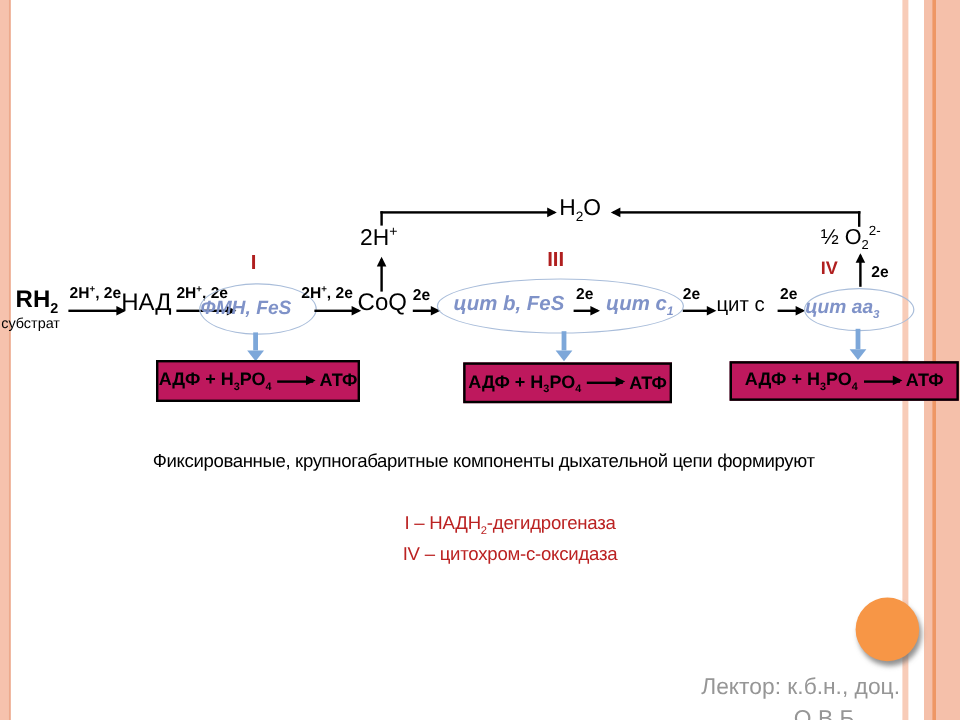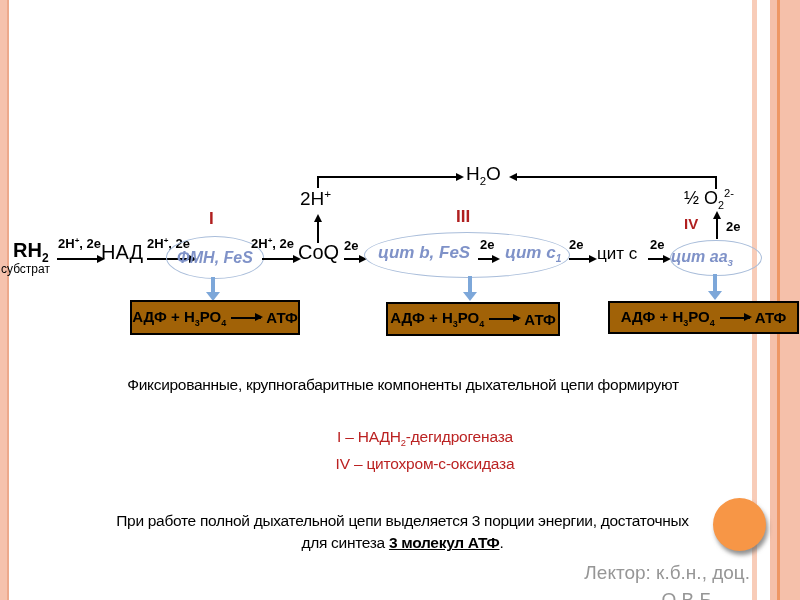--- a/index.html
+++ b/index.html
@@ -33,21 +33,21 @@
   .varrow::after{content:"";position:absolute;top:-2px;left:-5px;
     border-bottom:8px solid #000;border-left:4px solid transparent;border-right:4px solid transparent;}
   .barrow{position:absolute;width:0;border-left:4px solid #7da7d9;z-index:2;}
   .barrow::after{content:"";position:absolute;bottom:-9px;left:-9px;
     border-top:9px solid #7da7d9;border-left:7px solid transparent;border-right:7px solid transparent;}
   .inline-arrow{display:inline-block;position:relative;width:30px;height:2px;background:#000;
     margin:0 5px;vertical-align:middle;}
   .inline-arrow::after{content:"";position:absolute;right:-2px;top:-4px;
     border-left:8px solid #000;border-top:4px solid transparent;border-bottom:4px solid transparent;}
   
-  .atp-box{position:absolute;border:2.5px solid #000;background:#a16207;display:flex;
+  .atp-box{position:absolute;border:2.5px solid #000;background:#be185d;display:flex;
     align-items:center;justify-content:center;font-weight:bold;font-size:15px;z-index:3;white-space:nowrap;}
   
   .para{position:absolute;text-align:center;font-size:15.5px;letter-spacing:-.3px;
         line-height:1.45;z-index:2;}
   .redlist{position:absolute;text-align:center;color:#bb2222;font-size:15.5px;
         letter-spacing:-.2px;line-height:1.62;z-index:2;}
   .u-bold{font-weight:bold;text-decoration:underline;}
   .circle{position:absolute;border-radius:50%;z-index:1;}
   .lecturer{position:absolute;text-align:right;font-size:19px;color:#969696;z-index:2;white-space:nowrap;}
 </style>
@@ -67,21 +67,21 @@
   <div class="node small-label" style="left:1px;top:262px;">субстрат</div>
 
   <div class="harrow" style="left:57px;top:258px;width:46px;"></div>
   <div class="alabel" style="left:58px;top:236px;">2H<sup>+</sup>, 2е</div>
   <div class="node chem" style="left:101px;top:241px;">НАД</div>
 
   <div class="harrow" style="left:147px;top:258px;width:48px;"></div>
   <div class="alabel" style="left:147px;top:236px;">2H<sup>+</sup>, 2е</div>
 
   <div class="ellipse" style="left:166px;top:236px;width:96px;height:41px;">
-    <div class="bluetxt" style="font-size:16px;text-align:center;line-height:41px;">ФМН, FeS</div>
+    <div class="bluetxt" style="font-size:16px;line-height:41px;">ФМН, FeS</div>
   </div>
   <div class="numeral" style="left:209px;top:209px;">I</div>
 
   <div class="harrow" style="left:262px;top:258px;width:37px;"></div>
   <div class="alabel" style="left:251px;top:236px;">2H<sup>+</sup>, 2е</div>
   <div class="node chem" style="left:298px;top:241px;">CoQ</div>
 
   <div class="varrow" style="left:317px;top:216px;height:27px;"></div>
   <div class="node" style="left:300px;top:187px;font-size:19px;">2H<sup>+</sup></div>
   <div class="vline" style="left:317px;top:176px;height:12px;"></div>
@@ -140,21 +140,17 @@
     <div>Фиксированные, крупногабаритные компоненты дыхательной цепи формируют</div>
   </div>
 
   <div class="redlist" style="left:60px;top:424px;width:730px;">
     <div>I – НАДН<sub>2</sub>-дегидрогеназа</div>
     <div>IV – цитохром-с-оксидаза</div>
   </div>
 
   <div class="circle" style="left:713px;top:498px;width:53px;height:53px;background:#f79646;box-shadow:2px 4px 4px rgba(110,110,110,.75);"></div>
 
-  <div class="para" style="left:35px;top:510px;width:735px;">
-    <div>При работе полной дыхательной цепи выделяется 3 порции энергии, достаточных</div>
-    <div><span>для синтеза </span><span class="u-bold">3 молекул АТФ</span><span>.</span></div>
-  </div>
 
   <div class="lecturer" style="left:420px;top:562px;width:330px;">Лектор: к.б.н., доц.</div>
   <div class="lecturer" style="left:420px;top:589px;width:292px;">О.В.Б</div>
 
 </div>
 
 </body></html>

